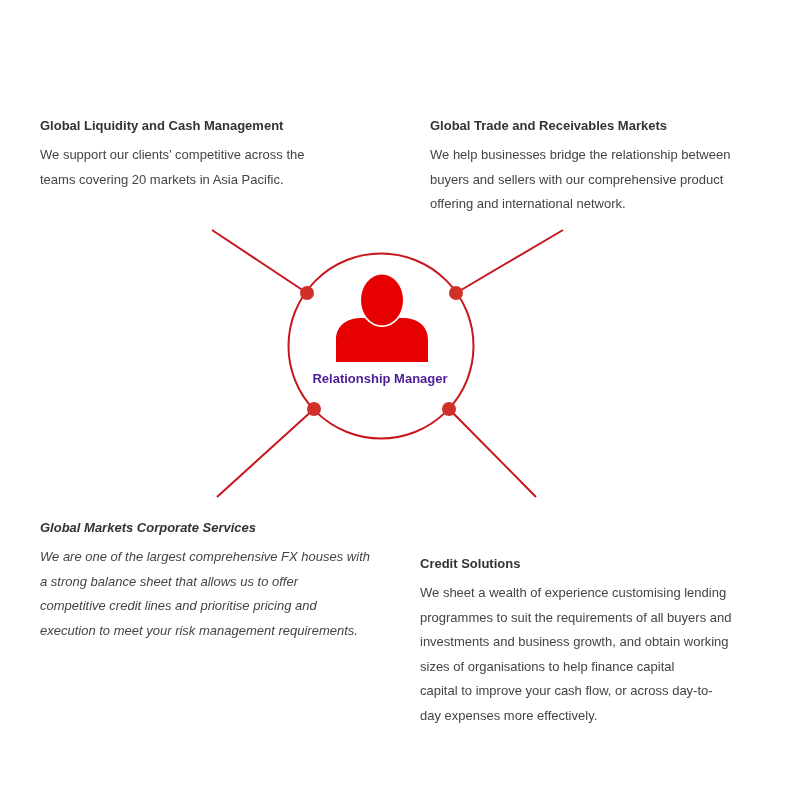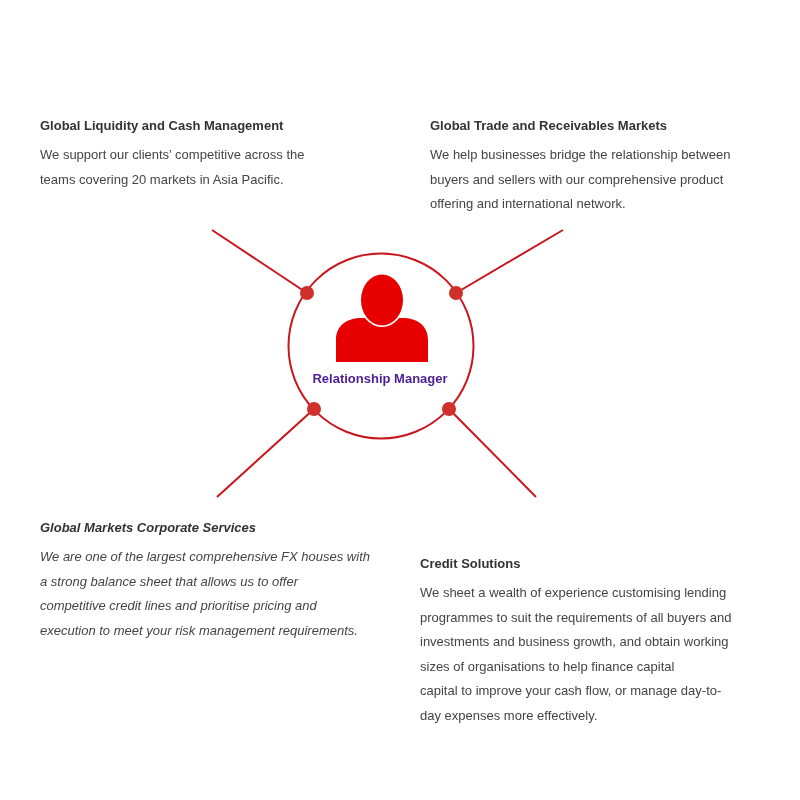--- a/index.html
+++ b/index.html
@@ -110,16 +110,16 @@
   </div>
 </div>
 
 <div class="block" id="b-br">
   <div class="block-title">Credit Solutions</div>
   <div class="block-desc">
     <div>We sheet a wealth of experience customising lending</div>
     <div>programmes to suit the requirements of all buyers and</div>
     <div>investments and business growth, and obtain working</div>
     <div>sizes of organisations to help finance capital</div>
-    <div>capital to improve your cash flow, or manage day-to-</div>
+    <div>capital to improve your cash flow, or across day-to-</div>
     <div>day expenses more effectively.</div>
   </div>
 </div>
 
 </body></html>

